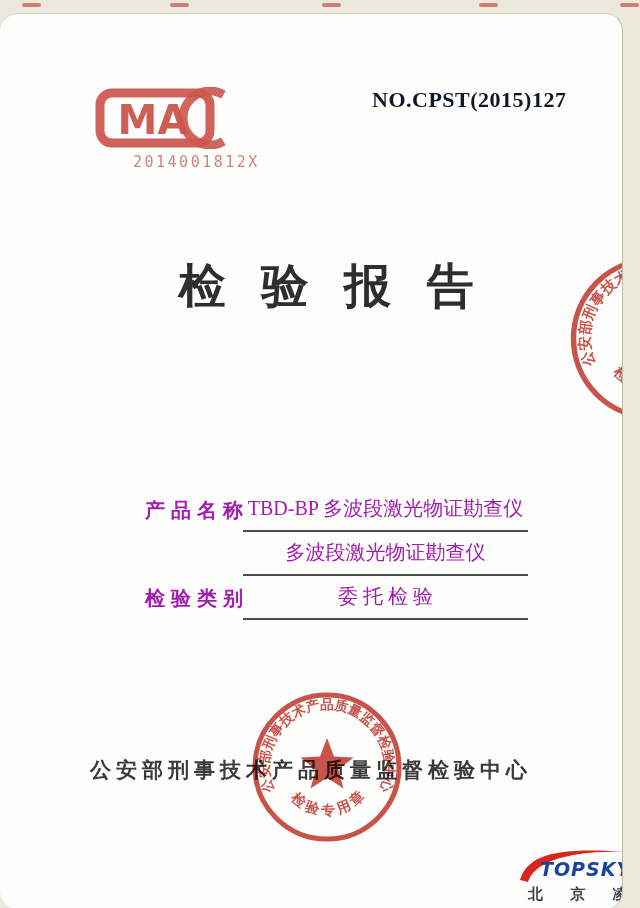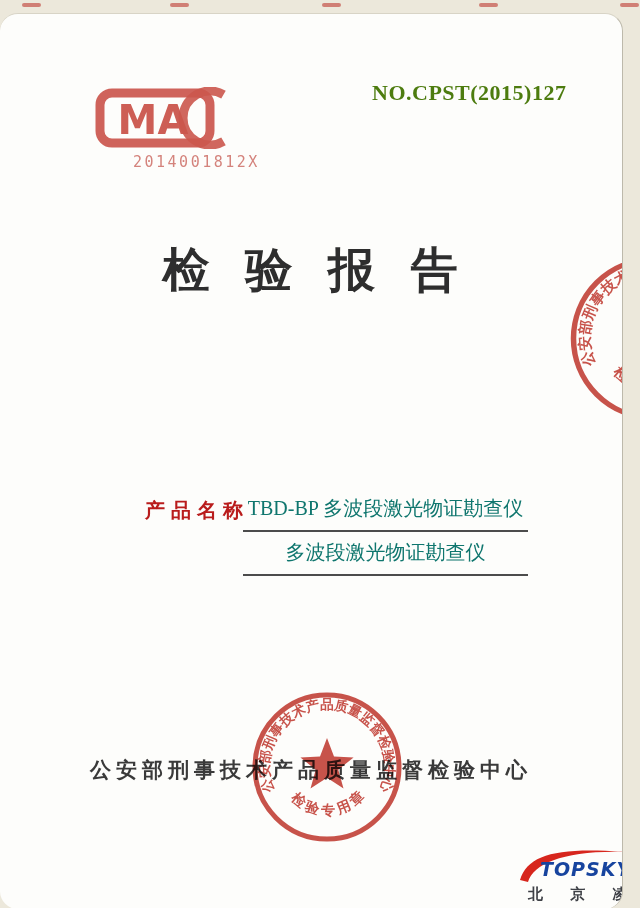--- a/index.html
+++ b/index.html
@@ -20,32 +20,32 @@
     border-top-right-radius:12px;
     overflow:hidden;
     border-radius:18px;
   }
 
   .cma-logo{position:absolute;left:95px;top:73px;}
   .cma-cert{position:absolute;left:95px;top:139px;width:160px;
     font-family:"DejaVu Sans Mono",monospace;font-size:15px;letter-spacing:2.5px;
     color:#d4837c;margin-left:38px;}
 
-  .report-no{position:absolute;left:372px;top:66px;
-    font-size:22px;font-weight:bold;letter-spacing:.5px;color:#4d7c0f;}
+  .report-no{position:absolute;left:372px;top:73px;
+    font-size:22px;font-weight:bold;letter-spacing:.5px;color:#0f172a;}
 
   .title{position:absolute;left:0;top:225px;width:100%;text-align:center;
     font-size:47px;font-weight:bold;color:#2e2e2e;
     word-spacing:20px;letter-spacing:2px;}
 
   .frow{position:absolute;left:145px;width:390px;height:36px;}
   .r1{top:483px}.r2{top:527px}.r3{top:571px}
-  .flabel{display:inline-block;font-size:20px;font-weight:600;color:#b91c1c;word-spacing:1px;}
+  .flabel{display:inline-block;font-size:20px;font-weight:600;color:#a21caf;word-spacing:1px;}
   .fvalue{position:absolute;left:98px;top:-2px;width:285px;text-align:center;
-    font-size:20px;color:#0f766e;padding-bottom:8px;
+    font-size:20px;color:#a21caf;padding-bottom:8px;
     border-bottom:2px solid #4c4c4c;}
 
   .org{position:absolute;left:0;top:742px;width:100%;text-align:center;
     font-size:21px;font-weight:600;letter-spacing:5px;color:#3a3a3a;z-index:2;}
 
   .stamp{position:absolute;mix-blend-mode:multiply;opacity:.88;z-index:3;}
   .stamp-bottom{left:242px;top:668px;}
   .stamp-right{left:560px;top:232px;}
   .stamp text{font-family:"Liberation Serif","DejaVu Serif",serif;font-weight:bold;}
 
@@ -64,21 +64,21 @@
 
   <svg class="cma-logo" width="150" height="62" viewBox="0 0 150 62">
     <rect x="5" y="6" width="110" height="50" rx="12" fill="none" stroke="#cb564d" stroke-width="9" opacity="0.92"></rect>
     <text x="58" y="47" text-anchor="middle" font-family="DejaVu Sans,sans-serif" font-size="40" font-weight="bold" fill="#cb564d" opacity="0.95">MA</text>
     <path d="M128.5,7.6 A27,27 0 1 0 128.5,54.4" fill="none" stroke="#cb564d" stroke-width="9" opacity="0.9"></path>
   </svg>
   <div class="cma-cert">2014001812X</div>
 
   <div class="report-no">NO.CPST(2015)127</div>
 
-  <h1 class="title" style="margin:0">检 验 报 告</h1>
+  <h1 class="title" style="margin:16px">检 验 报 告</h1>
 
   <svg class="stamp stamp-right" width="185" height="185" viewBox="0 0 185 185">
     <circle cx="92.5" cy="92.5" r="79" fill="none" stroke="#c23b32" stroke-width="5.5"></circle>
     <polygon transform="translate(92.5,92.5) scale(1.15)" points="0,-26 6.5,-8.9 24.7,-8 10.5,3.4 15.3,21 0,11 -15.3,21 -10.5,3.4 -24.7,-8 -6.5,-8.9" fill="#c23b32"></polygon>
     <defs>
       <path id="arcRT" d="M -56.7,27.4 A 63,63 0 1 1 56.7,27.4" transform="translate(92.5,92.5)"></path>
       <path id="arcRB" d="M -41.2,31.7 A 52,52 0 0 0 41.2,31.7" transform="translate(92.5,92.5)"></path>
     </defs>
     <text font-size="14.5" fill="#c23b32" textLength="250" lengthAdjust="spacing">
       <textPath href="#arcRT" startOffset="2">公安部刑事技术产品质量监督检验中心</textPath>
@@ -87,20 +87,24 @@
       <textPath href="#arcRB" startOffset="3">检验专用章</textPath>
     </text>
   </svg>
 
   <div class="frow r1">
     <span class="flabel">产 品 名 称</span>
     <span class="fvalue">TBD-BP 多波段激光物证勘查仪</span>
   </div>
   <div class="frow r2">
     <span class="fvalue">多波段激光物证勘查仪</span>
+  </div>
+  <div class="frow r3">
+    <span class="flabel">检 验 类 别</span>
+    <span class="fvalue">委 托 检 验</span>
   </div>
 
   <div class="org">公安部刑事技术产品质量监督检验中心</div>
 
   <svg class="stamp stamp-bottom" width="170" height="170" viewBox="0 0 170 170">
     <circle cx="85" cy="85" r="72" fill="none" stroke="#c23b32" stroke-width="5"></circle>
     <polygon transform="translate(85,84)" points="0,-28 7,-9.6 26.6,-8.6 11.3,3.7 16.5,22.6 0,11.8 -16.5,22.6 -11.3,3.7 -26.6,-8.6 -7,-9.6" fill="#c23b32"></polygon>
     <defs>
       <path id="arcBT" d="M -52.2,25.2 A 58,58 0 1 1 52.2,25.2" transform="translate(85,85)"></path>
       <path id="arcBB" d="M -38,29.3 A 48,48 0 0 0 38,29.3" transform="translate(85,85)"></path>

